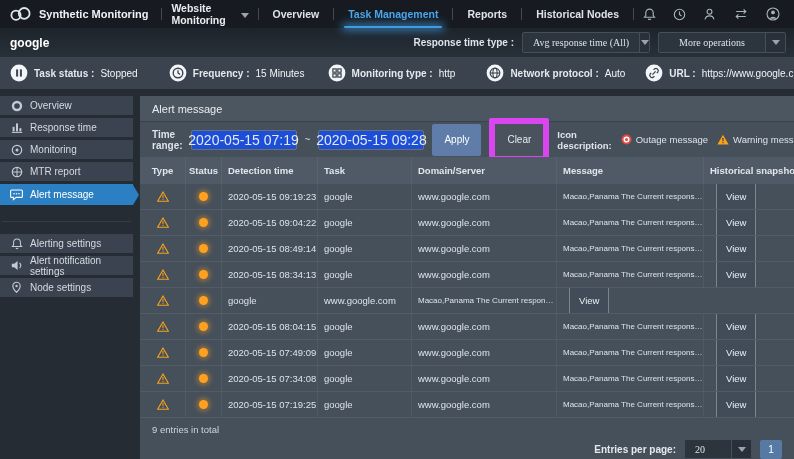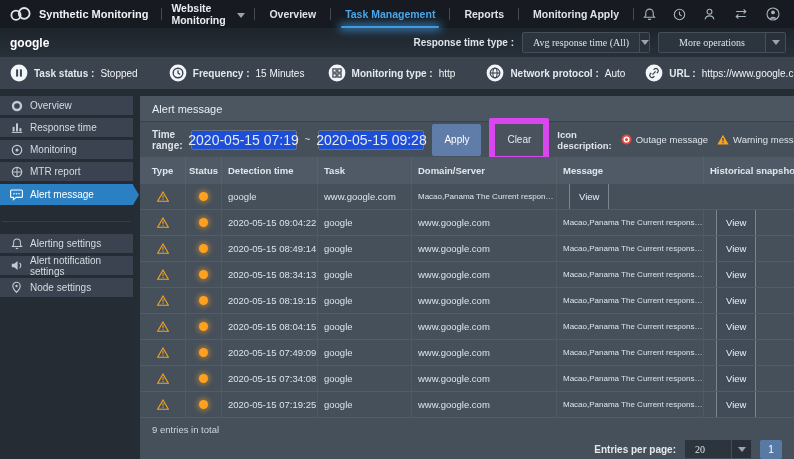--- a/index.html
+++ b/index.html
@@ -101,21 +101,21 @@
           </svg></span>
     </span>
     <span class="vsep"></span>
     <nav class="navtabs">
         <span class="tab">Overview</span>
         <span class="vsep"></span>
         <span class="tab active">Task Management</span>
         <span class="vsep"></span>
         <span class="tab">Reports</span>
         <span class="vsep"></span>
-        <span class="tab">Monitoring Apply</span>
+        <span class="tab">Historical Nodes</span>
         <span class="vsep"></span>
       </nav>
     <div class="nav-right">
         <span class="navicon">
           <svg width="13" height="14" viewBox="0 0 14 15">
             <path d="M7 2.2a4 4 0 0 0-4 4v3.1L1.6 11h10.8L11 9.3V6.2a4 4 0 0 0-4-4z" fill="none" stroke="#aab3bd" stroke-width="1.2"></path>
             <path d="M5.7 12.6a1.4 1.4 0 0 0 2.6 0" fill="none" stroke="#aab3bd" stroke-width="1.2"></path>
           </svg>
         </span>
         <span class="navicon">
@@ -369,20 +369,21 @@
                 <svg width="12" height="11" viewBox="0 0 12 11">
                   <path d="M6 1 11.4 10.3H.6z" fill="none" stroke="#faa21b" stroke-width="1.1"></path>
                   <rect x="5.5" y="3.9" width="1" height="3.1" fill="#faa21b"></rect>
                   <rect x="5.5" y="7.8" width="1" height="1.1" fill="#faa21b"></rect>
                 </svg>
               </span>
             </div>
             <div class="td c-center">
               <span class="dot"></span>
             </div>
+            <div class="td">2020-05-15 09:19:23</div>
             <div class="td">google</div>
             <div class="td">www.google.com</div>
             <div class="td msg">Macao,Panama The Current response time is greater ...</div>
             <div class="td">
               <button class="view-btn">View</button>
             </div>
           </div>
           <div class="tr">
             <div class="td c-center">
               <span style="display: flex;">
@@ -452,21 +453,20 @@
                 <svg width="12" height="11" viewBox="0 0 12 11">
                   <path d="M6 1 11.4 10.3H.6z" fill="none" stroke="#faa21b" stroke-width="1.1"></path>
                   <rect x="5.5" y="3.9" width="1" height="3.1" fill="#faa21b"></rect>
                   <rect x="5.5" y="7.8" width="1" height="1.1" fill="#faa21b"></rect>
                 </svg>
               </span>
             </div>
             <div class="td c-center">
               <span class="dot"></span>
             </div>
-            <div class="td">2020-05-15 08:19:15</div>
             <div class="td">google</div>
             <div class="td">www.google.com</div>
             <div class="td msg">Macao,Panama The Current response time is greater ...</div>
             <div class="td">
               <button class="view-btn">View</button>
             </div>
           </div>
           <div class="tr">
             <div class="td c-center">
               <span style="display: flex;">

